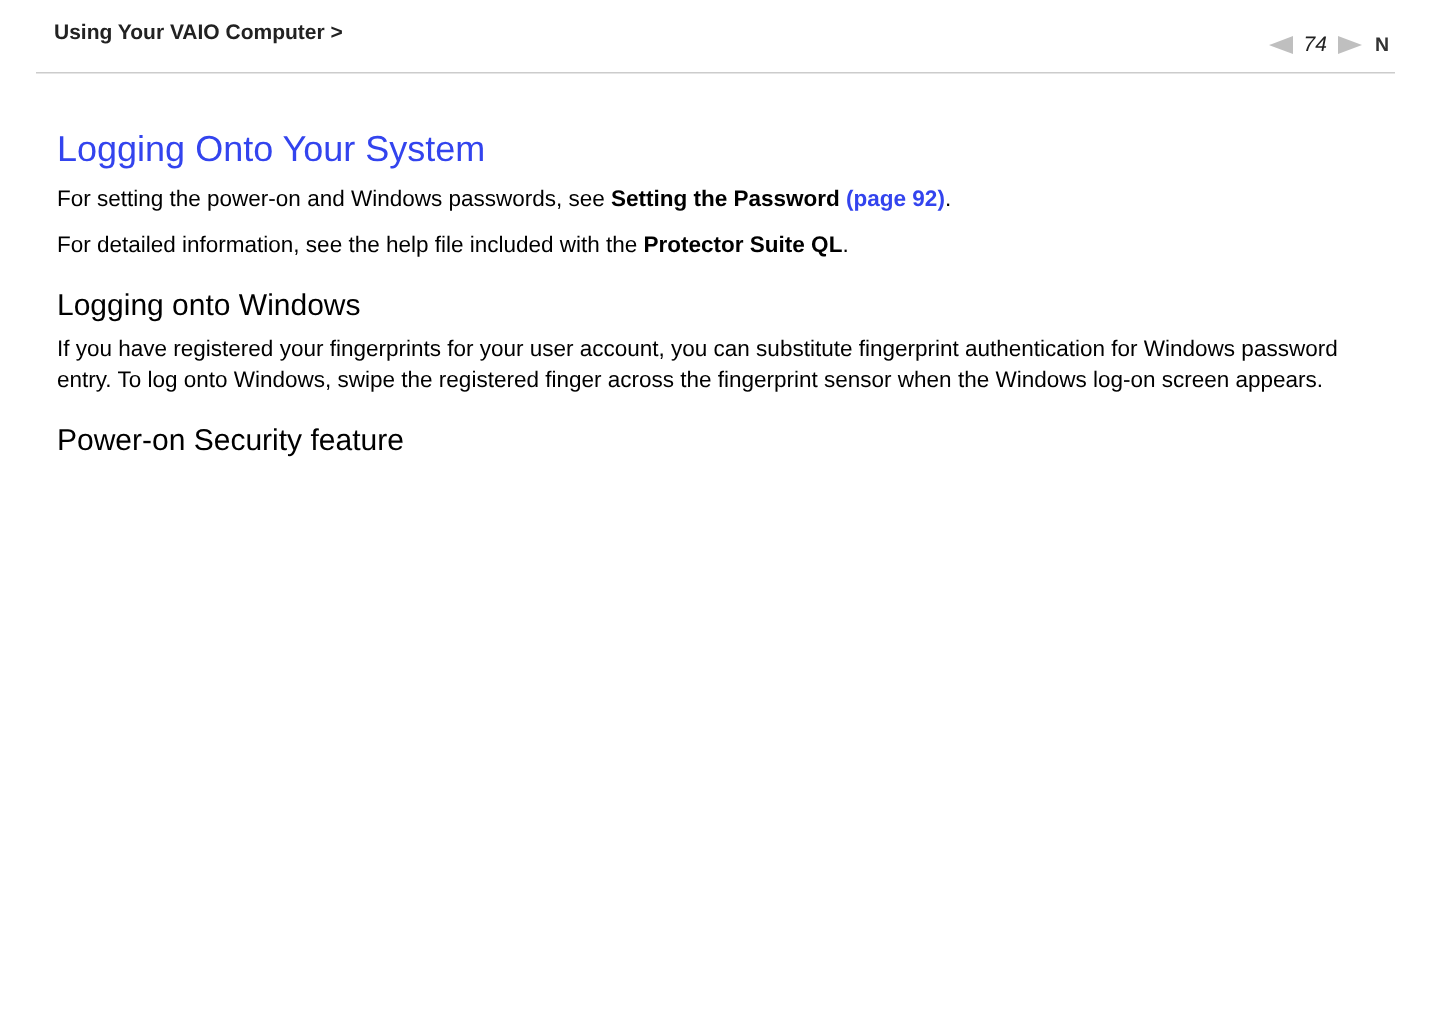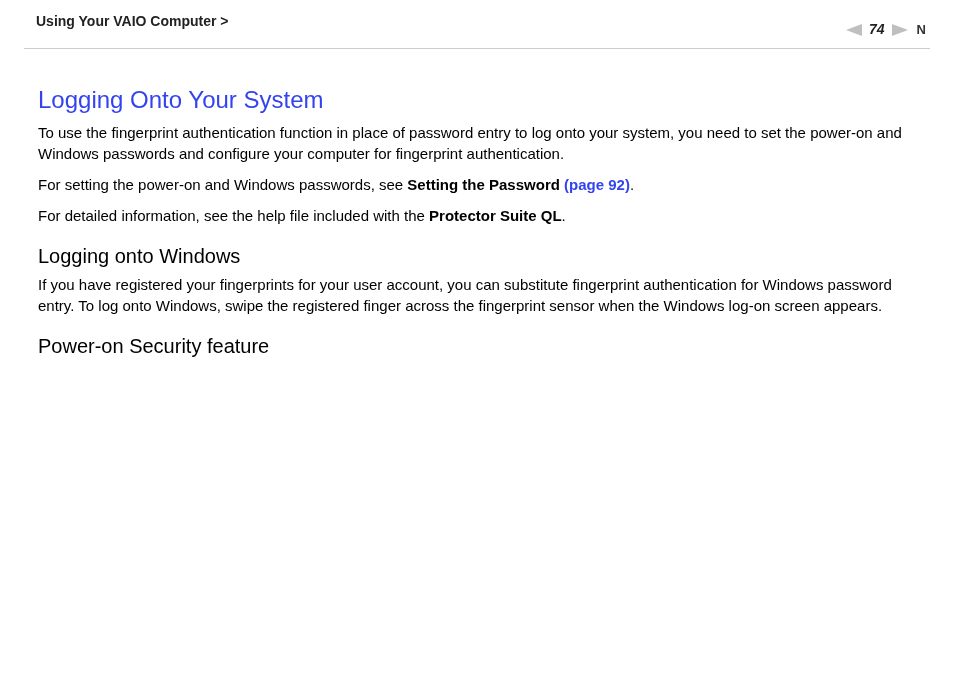--- a/index.html
+++ b/index.html
@@ -34,21 +34,21 @@
   .breadcrumb .chev {
     font-weight: bold;
   }
   .pager {
     display: flex;
     align-items: center;
     gap: 6px;
     padding-top: 8px;
   }
   .pager .pagenum {
-    font-weight: bold;
+    font-weight: normal;
     font-style: italic;
     font-size: 14px;
     color: #222;
   }
   .arrow-btn {
     display: inline-flex;
     align-items: center;
     justify-content: center;
     width: 18px;
     height: 16px;
@@ -118,21 +118,20 @@
       </span>
       <span class="n-letter">N</span>
     </div>
   </div>
 
   <hr class="divider">
 
   <div class="content">
     <h1 class="title-main">Logging Onto Your System</h1>
 
-    <p>To use the fingerprint authentication function in place of password entry to log onto your system, you need to set the power-on and Windows passwords and configure your computer for fingerprint authentication.</p>
 
     <p>
       <span>For setting the power-on and Windows passwords, see </span><span class="bold">Setting the Password </span><span class="bluelink">(page 92)</span><span>.</span>
     </p>
 
     <p>
       <span>For detailed information, see the help file included with the </span><span class="bold">Protector Suite QL</span><span>.</span>
     </p>
 
     <h2 class="subhead">Logging onto Windows</h2>

